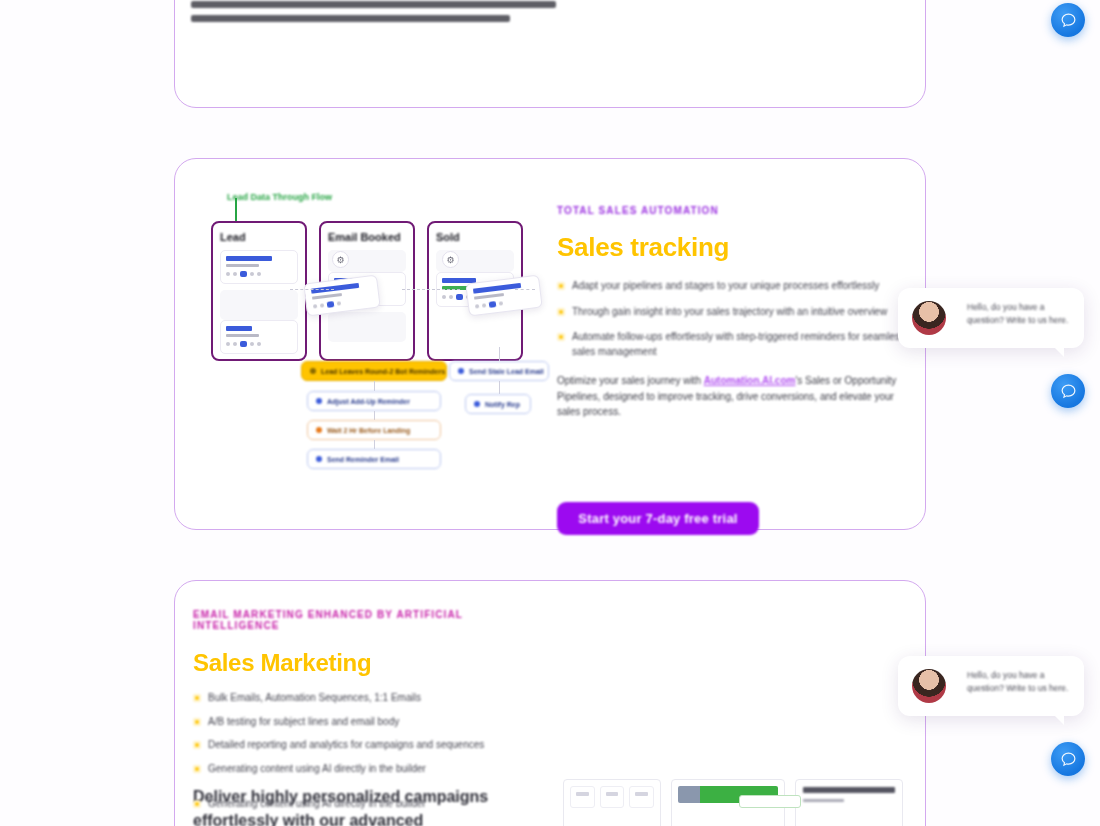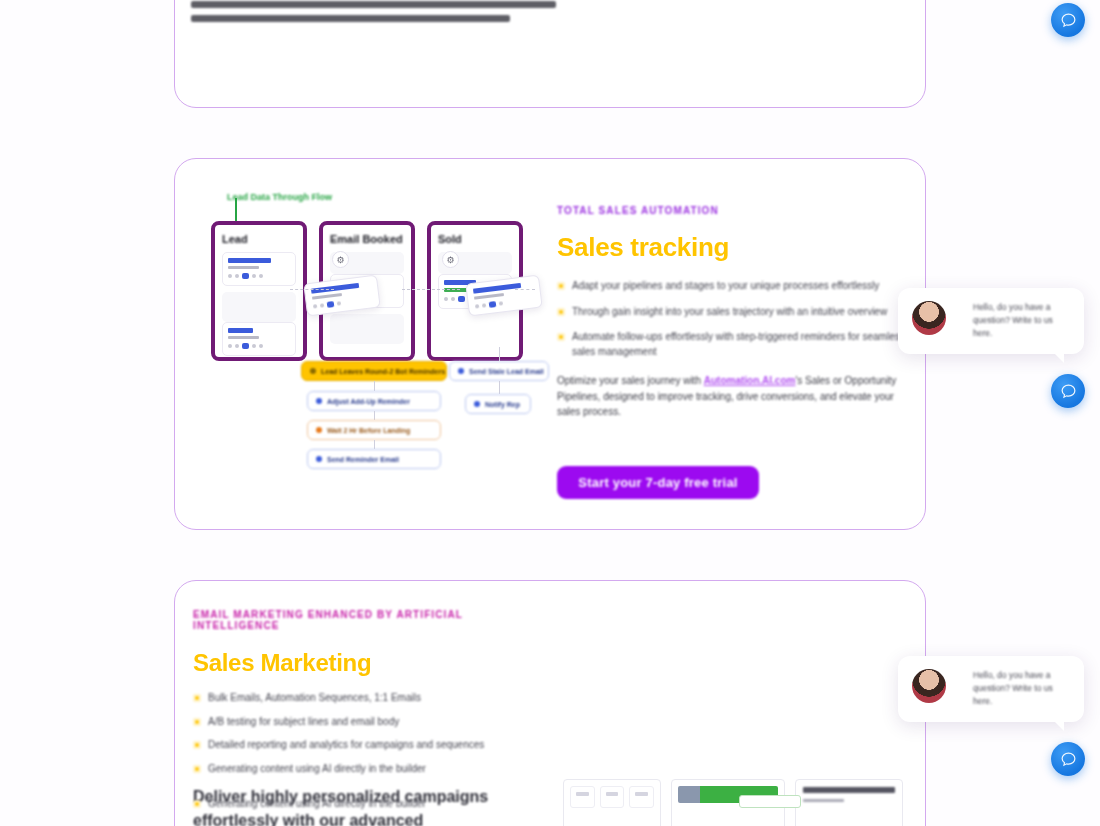--- a/index.html
+++ b/index.html
@@ -38,20 +38,21 @@
     border-radius: 9px;
     color: #fff;
     font-weight: 700;
     font-size: 13px;
     letter-spacing: .2px;
     display: flex; align-items: center; justify-content: center;
     filter: blur(.85px);
     border: none;
     cursor: pointer;
     white-space: nowrap;
+    margin-top: 36px;
   }
 
   
   #sec-pipeline { left: 174px; top: 158px; width: 752px; height: 372px; }
 
   .pipe-art { position: absolute; left: 22px; top: 20px; width: 340px; height: 320px; }
   .flow-label {
     position: absolute; left: 30px; top: 13px;
     color: #27a544; font-size: 9px; font-weight: 700;
     filter: blur(.9px); white-space: nowrap;
@@ -59,21 +60,21 @@
   .flow-arrow { position: absolute; left: 38px; top: 19px; width: 1.5px; height: 28px; background: #27a544; }
   .flow-arrow:after {
     content: ""; position: absolute; left: -2.5px; bottom: -4px;
     border-left: 3.5px solid transparent; border-right: 3.5px solid transparent;
     border-top: 5px solid #27a544;
   }
 
   .kanban { position: absolute; left: 14px; top: 42px; display: flex; gap: 12px; }
   .kcol {
     width: 96px; height: 140px;
-    background: #fff; border: 4px solid #701a75; border-radius: 8px;
+    background: #fff; border: 2px solid #701a75; border-radius: 8px;
     padding: 8px 7px; position: relative;
   }
   .kcol-title { font-size: 11px; font-weight: 700; color: #1b1b23; filter: blur(.85px); margin-bottom: 7px; }
   .kcard {
     background: #fff; border: 1px solid #eceaf3; border-radius: 5px;
     padding: 5px 5px 6px; margin-bottom: 6px;
   }
   .kcard-name { height: 5px; width: 70%; background: #3b5bdb; border-radius: 1px; filter: blur(.7px); margin-bottom: 3px; }
   .kcard-sub  { height: 3px; width: 50%; background: #b9b9c6; border-radius: 1px; filter: blur(.6px); margin-bottom: 4px; }
   .kcard-meta { display: flex; gap: 3px; align-items: center; filter: blur(.6px); }
@@ -178,21 +179,21 @@
     background: #fff; border: 1px solid #bfe3bf; border-radius: 3px;
   }
   .ea-right { width: 108px; padding: 7px; }
   .ea-line { height: 6px; background: #555561; border-radius: 1px; filter: blur(.8px); margin-bottom: 6px; }
   .ea-line.sm { height: 3px; width: 45%; background: #aaaab6; }
 
   
   .chat-bubble {
     position: absolute; background: #fff; border-radius: 12px;
     box-shadow: 0 4px 18px rgba(60,30,100,.13);
-    padding: 13px 14px; width: 186px; display: flex; gap: 27px; align-items: flex-start;
+    padding: 13px 14px; width: 186px; display: flex; gap: 21px; align-items: flex-start;
   }
   .chat-bubble:after {
     content: ""; position: absolute; right: 20px; bottom: -9px;
     border-left: 11px solid transparent; border-right: 0 solid transparent;
     border-top: 11px solid #fff;
   }
   .avatar {
     width: 34px; height: 34px; border-radius: 50%; flex: none;
     background: radial-gradient(circle at 50% 32%, #e7c0a8 0 34%, #3a2620 35% 58%, #b03a46 59% 100%);
     filter: blur(.7px);

